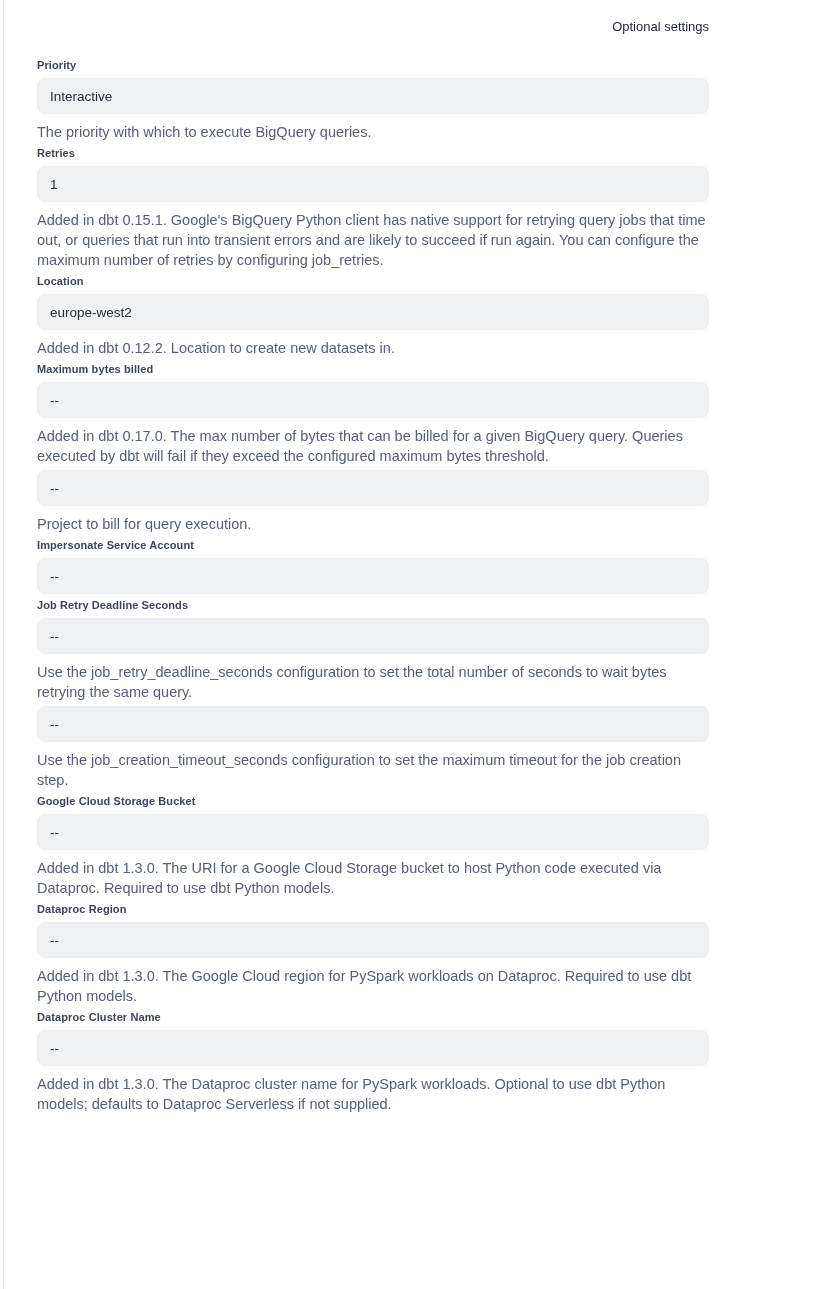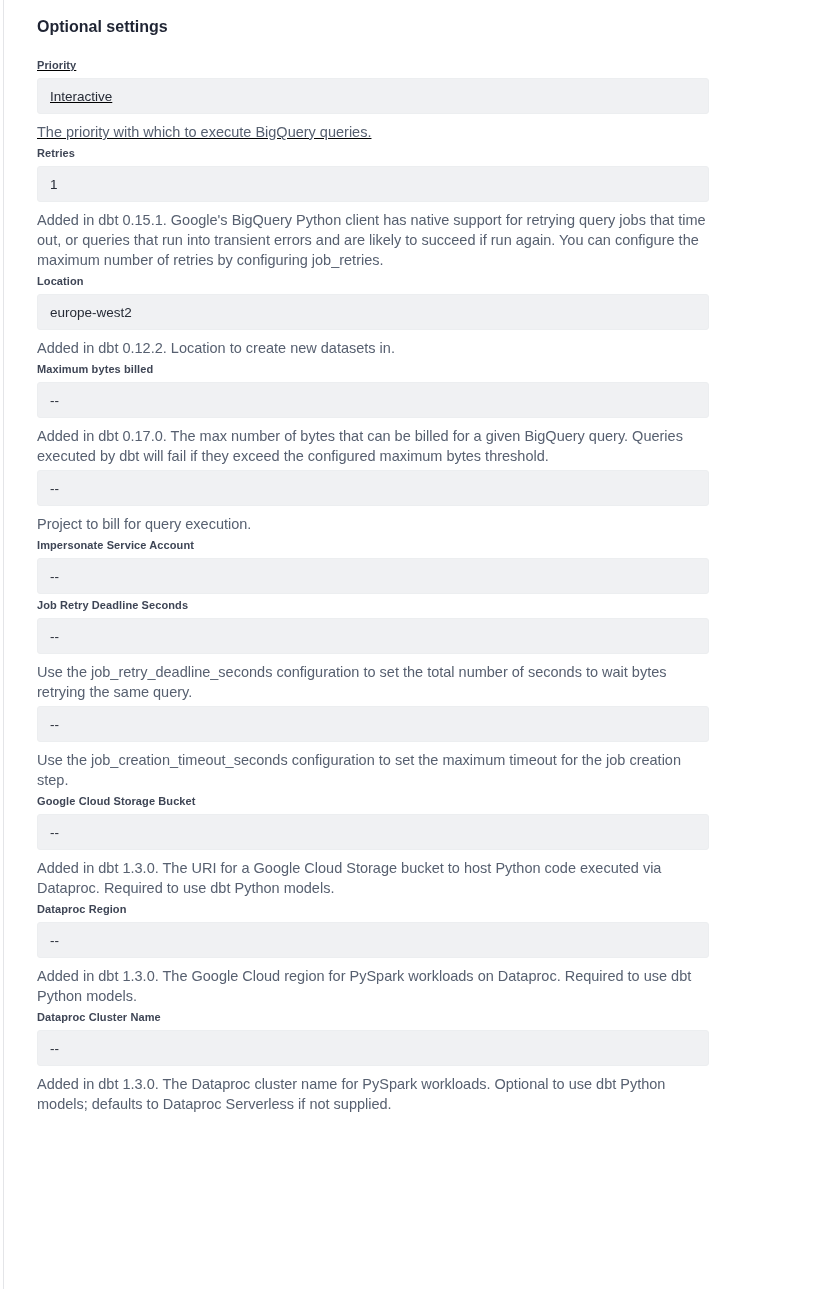--- a/index.html
+++ b/index.html
@@ -21,45 +21,46 @@
     width: 1px;
     height: 100%;
     background: var(--left-border, #e4e5e8);
   }
   .page {
     padding: 16px 0 0 37px;
   }
   .page-title {
     width: 672px;
     margin: 0 0 20px 0;
-    font-size: 16px;
+    font-size: 13px;
     line-height: 22px;
-    font-weight: 700;
+    font-weight: 400;
     color: var(--heading, #1f2433);
+    text-align: right;
   }
   .fields {
     width: 672px;
   }
   .field { margin-top: 4px; }
-  .field:first-child { margin-top: 0; text-decoration: underline; }
+  .field:first-child { margin-top: 0; }
   .field-label {
     font-size: 11px;
     font-weight: 700;
     line-height: 14px;
     letter-spacing: 0.1px;
     color: var(--label, #3e4555);
     margin-bottom: 6px;
   }
   .field-input {
     box-sizing: border-box;
     height: 36px;
     width: 672px;
     background: var(--input-bg, #f0f1f3);
     border: 1px solid var(--input-border, #eceef0);
-    border-radius: 3px;
+    border-radius: 8px;
     padding: 0 12px;
     display: flex;
     align-items: center;
     font-size: 13.5px;
     color: var(--input-text, #262b36);
     cursor: default;
   }
   .field-help {
     margin-top: 8px;
     font-size: 14.5px;

